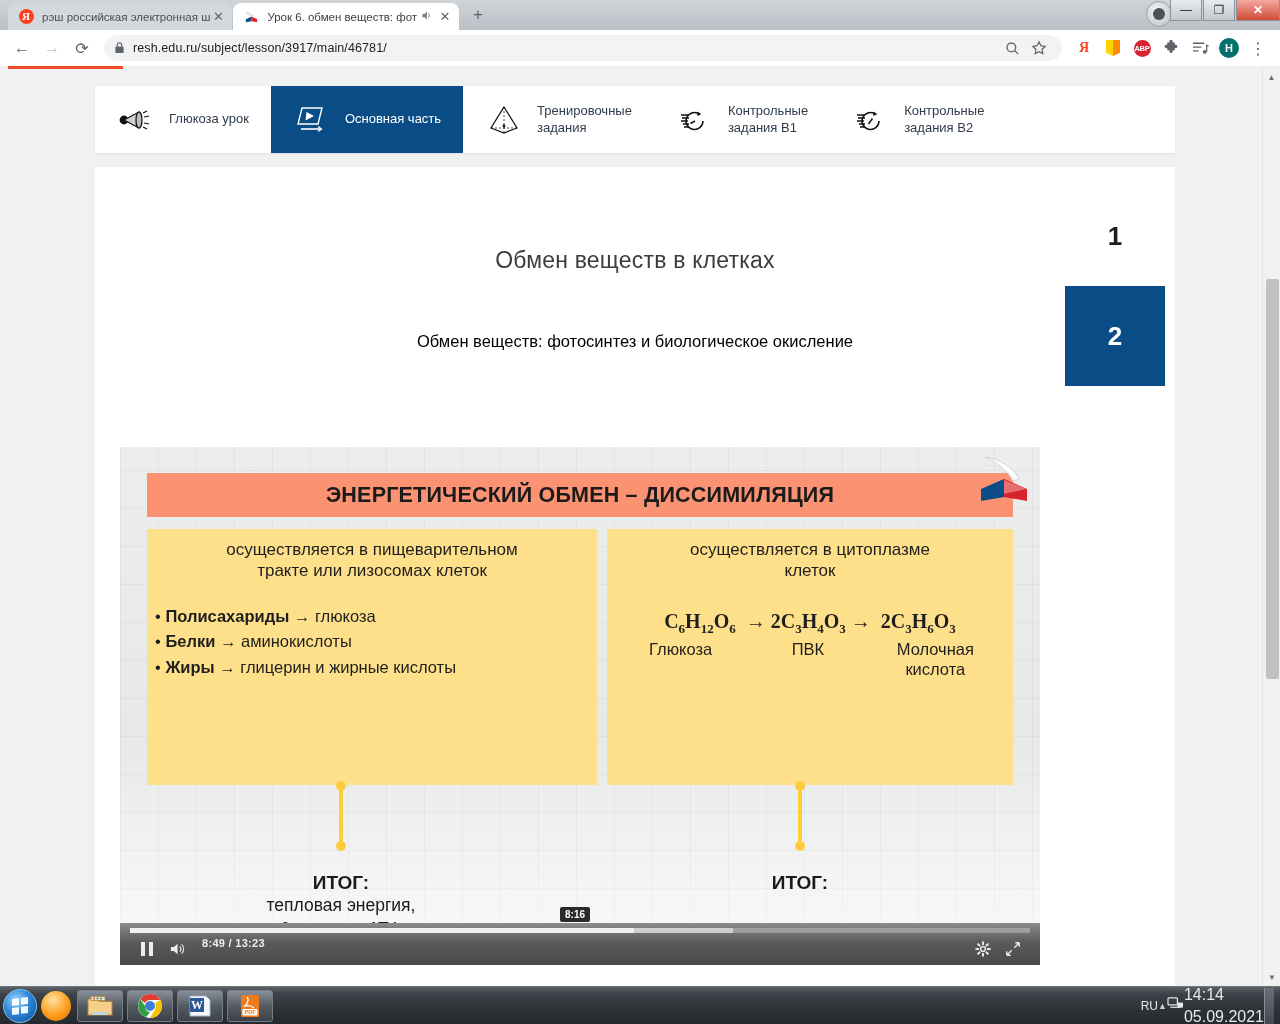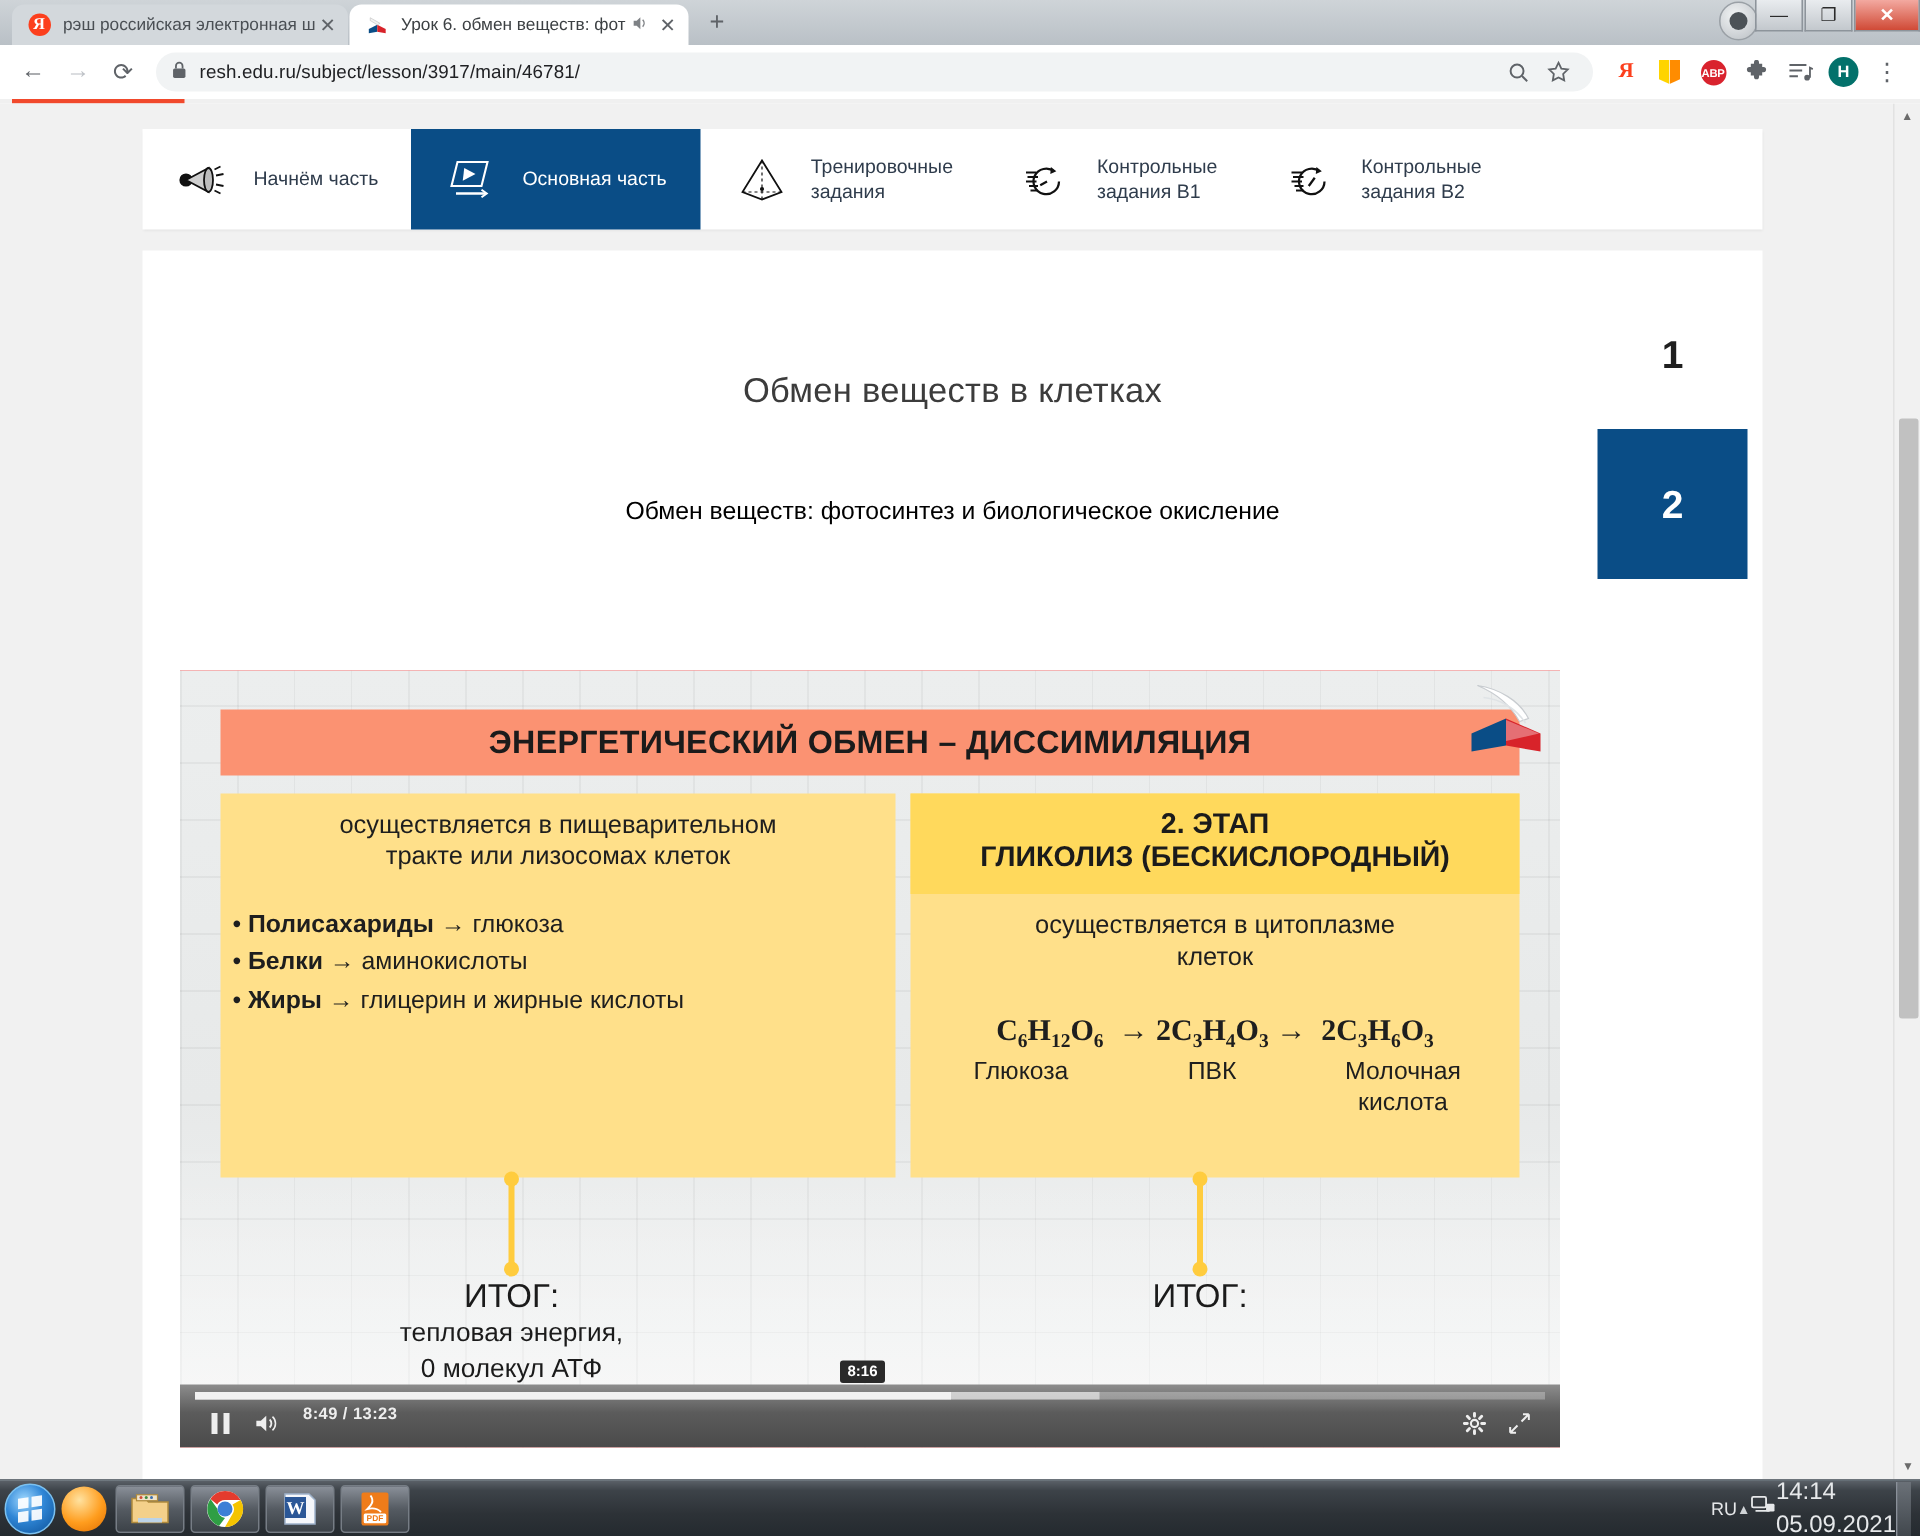--- a/index.html
+++ b/index.html
@@ -210,21 +210,21 @@
 
   .connector { position:absolute; width:4px; background:#ffcc3e; }
   .connector::before,.connector::after{
     content:"";position:absolute;left:-3px;width:10px;height:10px;border-radius:50%;background:#ffcc3e;
   }
   .connector::before{top:-4px;} .connector::after{bottom:-4px;}
   #conn1 { left:219px; top:338px; height:62px; }
   #conn2 { left:678px; top:338px; height:62px; }
 
   .result { position:absolute; top:404px; text-align:center; color:#1b1b1b; }
-  .result .rtitle { font-size:22px; font-weight:normal; }
+  .result .rtitle { font-size:19px; font-weight:bold;margin-top:21px; }
   .result .rbody { font-size:17.5px; line-height:1.35; white-space:pre-line; }
   #res1 { left:101px; width:240px; }
   #res2 { left:560px; width:240px; }
 
   #hover-time {
     position:absolute; left:440px; top:460px;
     background:#2a2a2a; color:#fff; font-size:10px; font-weight:bold;
     padding:2px 5px; border-radius:2px; font-family:"Liberation Sans",sans-serif;
   }
 
@@ -405,21 +405,21 @@
 
         <div class="ln-item">
           <span class="ln-icon">
             <svg width="34" height="26" viewBox="0 0 34 26">
               <circle cx="5" cy="13" r="4.4" fill="#111"></circle>
               <path d="M5 13 L20 5 L20 21 Z" fill="#cfcfcf" stroke="#111" stroke-width="1.2"></path>
               <ellipse cx="20" cy="13" rx="3" ry="8" fill="#bdbdbd" stroke="#111" stroke-width="1.2"></ellipse>
               <path d="M24 6 L28 4 M25 10 L30 9 M25 16 L30 17 M24 20 L28 22" stroke="#111" stroke-width="1.2"></path>
             </svg>
           </span>
-          <span class="ln-label">Начнём часть</span>
+          <span class="ln-label">Глюкоза урок</span>
         </div>
 
         <div class="ln-item sel">
           <span class="ln-icon">
             <svg width="30" height="30" viewBox="0 0 30 30">
               <path d="M5 3 L25 3 L21 19 L1 19 Z" stroke="#fff" stroke-width="1.4" fill="none"></path>
               <path d="M9.5 7 L17 11 L8.5 15.5 Z" fill="#fff"></path>
               <path d="M4 24 L24 24" stroke="#fff" stroke-width="1.6"></path>
               <path d="M21 21.5 L24.5 24 L21 26.5" stroke="#fff" stroke-width="1.3" fill="none"></path>
             </svg>
@@ -493,22 +493,20 @@
 тракте или лизосомах клеток</div>
                 <ul class="bullets">
                   <li>• <b>Полисахариды</b> <span>→</span> <span>глюкоза</span></li>
                   <li>• <b>Белки</b> <span>→</span> <span>аминокислоты</span></li>
                   <li>• <b>Жиры</b> <span>→</span> <span>глицерин и жирные кислоты</span></li>
                 </ul>
               </div>
             </div>
 
             <div class="stage" id="stage2">
-              <div class="head">2. ЭТАП
-ГЛИКОЛИЗ (БЕСКИСЛОРОДНЫЙ)</div>
               <div class="body">
                 <div class="body-lead">осуществляется в цитоплазме
 клеток</div>
                 <div class="formula">C<sub>6</sub>H<sub>12</sub>O<sub>6</sub>&nbsp; → 2C<sub>3</sub>H<sub>4</sub>O<sub>3</sub> →&nbsp; 2C<sub>3</sub>H<sub>6</sub>O<sub>3</sub></div>
                 <div class="formula-names">
                   <span>Глюкоза</span>
                   <span>ПВК</span>
                   <span style="white-space:pre-line">Молочная
 кислота</span>
                 </div>

